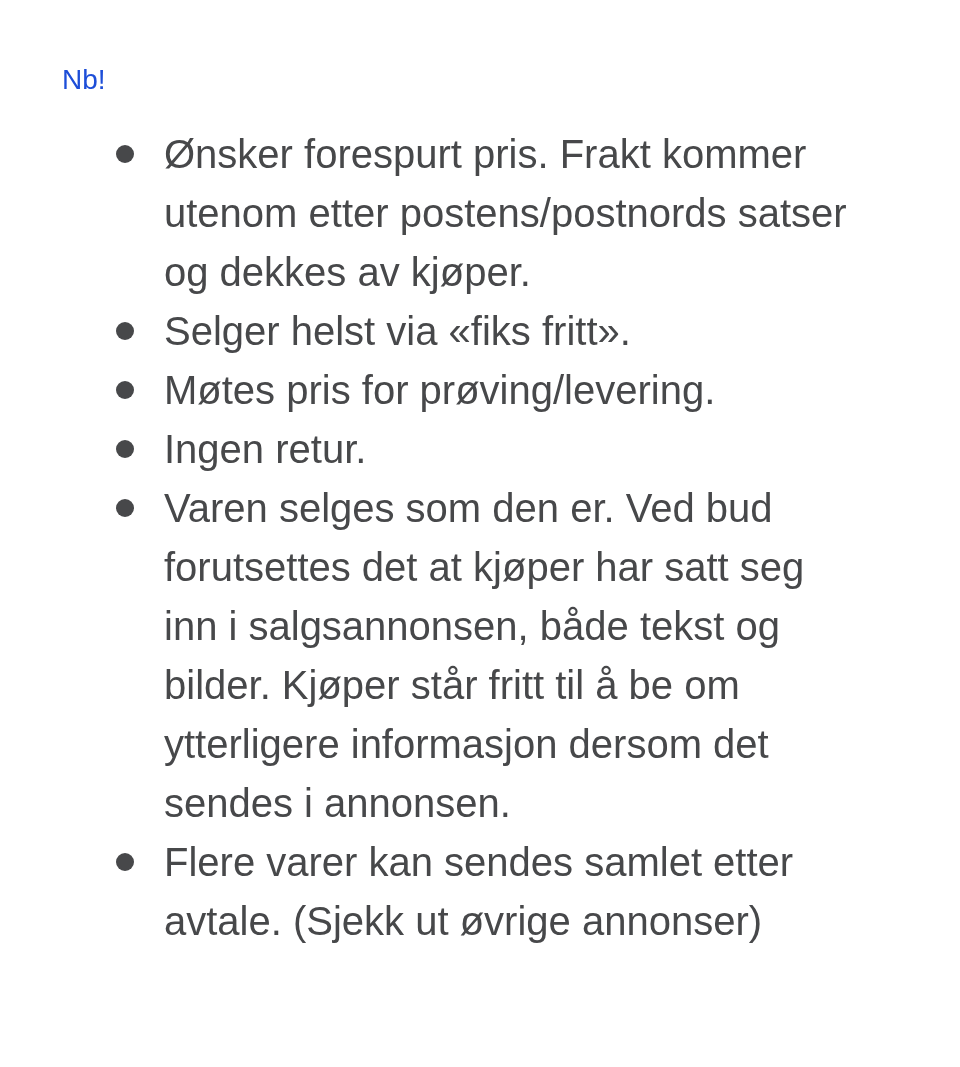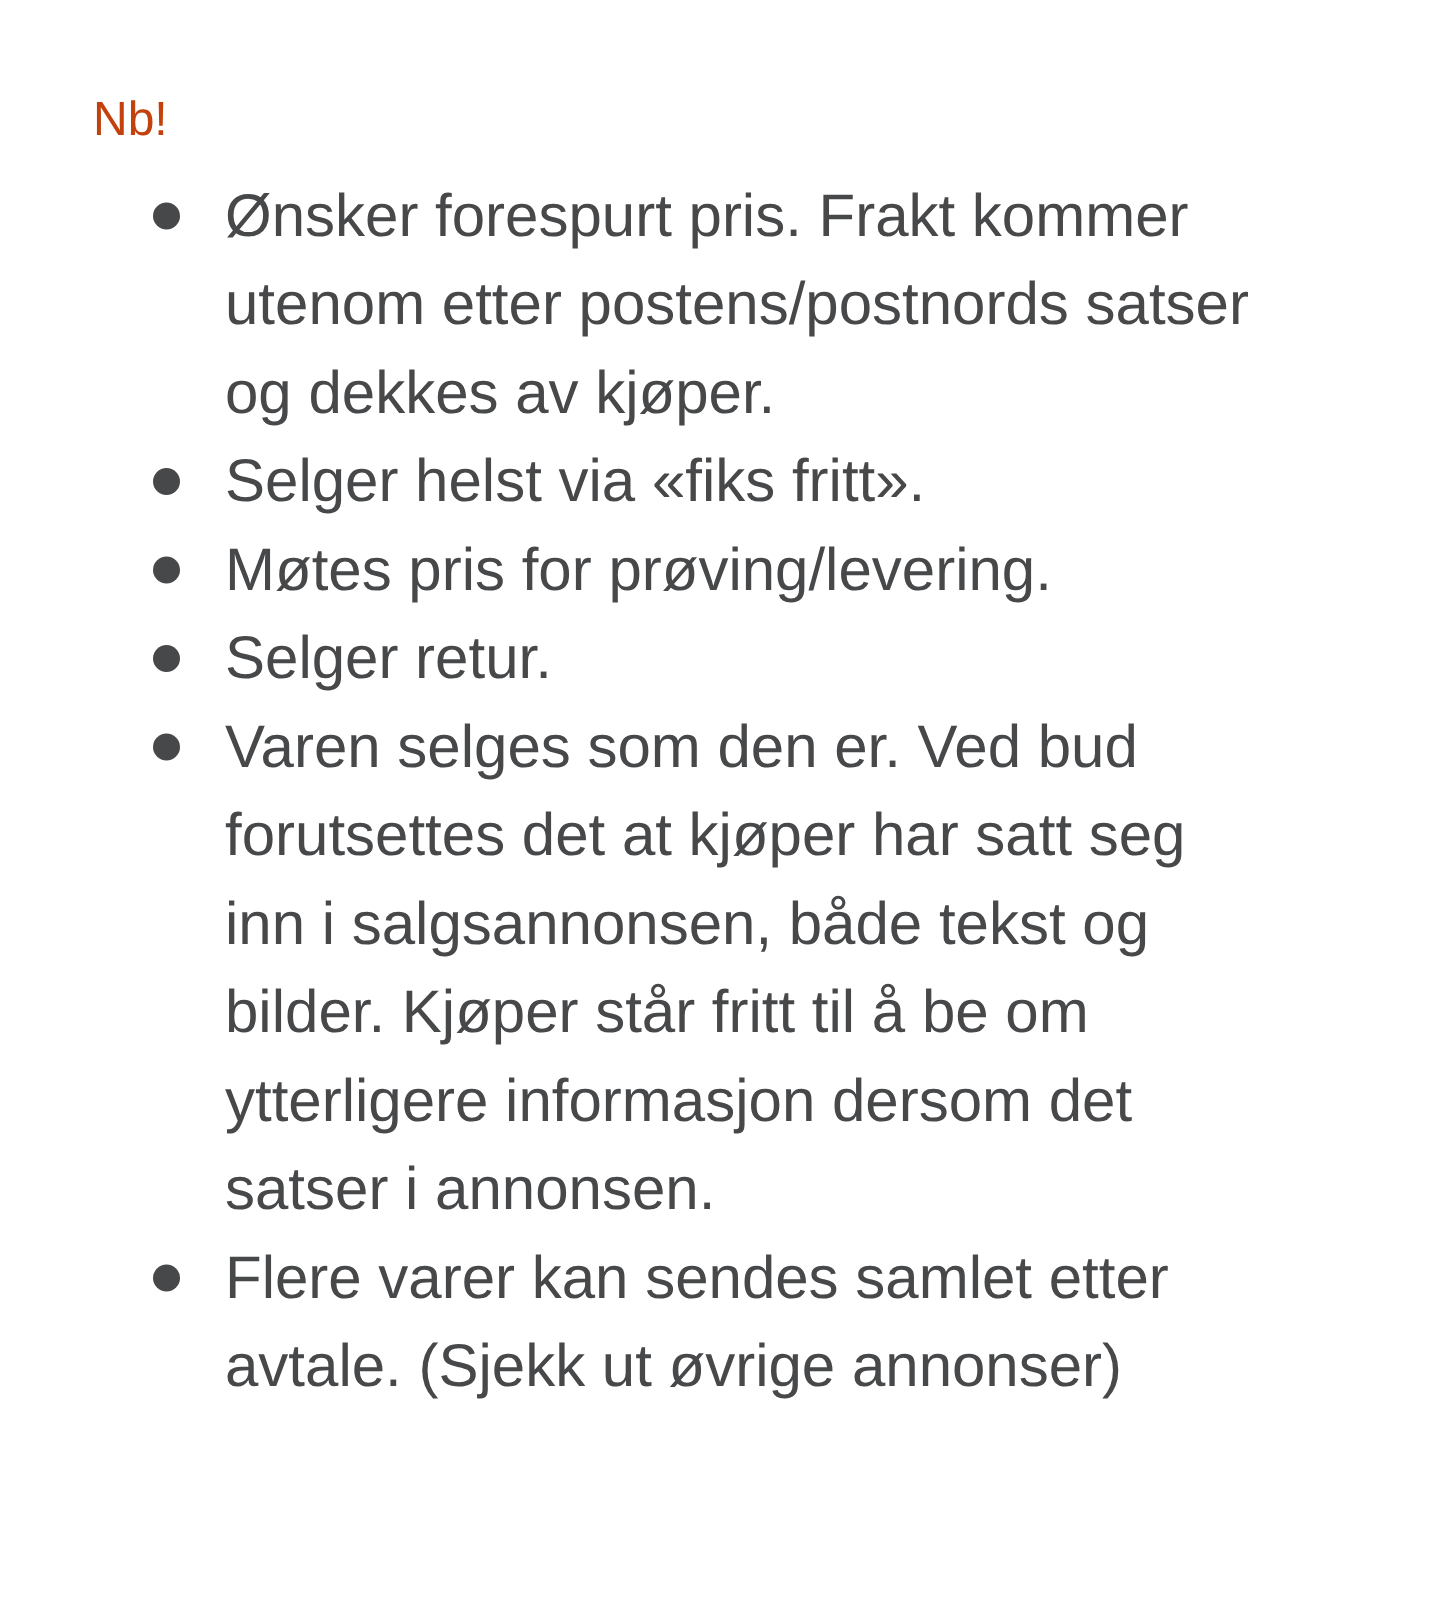--- a/index.html
+++ b/index.html
@@ -14,27 +14,27 @@
     font-size: 40px;
     line-height: 59px;
     color: #47484a;
     overflow: hidden;
   }
   .content {
     padding: 50px 60px 0 62px;
   }
   .nb-heading {
     margin: 0 0 6px 0;
-    font-size: 32px;
+    font-size: 28px;
     line-height: 59px;
     font-weight: 400;
-    color: #c2410c;
+    color: #1d4ed8;
   }
   ul.bullet-list {
-    margin: 2px;
+    margin: 16px;
     padding: 0;
     list-style: none;
   }
   .bullet-item {
     position: relative;
     padding-left: 86px;
     max-width: 781px;
     box-sizing: border-box;
     color: #47484a;
   }
@@ -53,17 +53,17 @@
 </style>
 </head>
 <body>
 
 <div class="content">
   <p class="nb-heading">Nb!</p>
   <ul class="bullet-list">
       <li class="bullet-item"><span class="dot"></span><span class="bullet-text">Ønsker forespurt pris. Frakt kommer utenom etter postens/postnords satser og dekkes av kjøper.</span></li>
       <li class="bullet-item"><span class="dot"></span><span class="bullet-text">Selger helst via «fiks fritt».</span></li>
       <li class="bullet-item"><span class="dot"></span><span class="bullet-text">Møtes pris for prøving/levering.</span></li>
-      <li class="bullet-item"><span class="dot"></span><span class="bullet-text">Selger retur.</span></li>
-      <li class="bullet-item"><span class="dot"></span><span class="bullet-text">Varen selges som den er. Ved bud forutsettes det at kjøper har satt seg inn i salgsannonsen, både tekst og bilder. Kjøper står fritt til å be om ytterligere informasjon dersom det satser i annonsen.</span></li>
+      <li class="bullet-item"><span class="dot"></span><span class="bullet-text">Ingen retur.</span></li>
+      <li class="bullet-item"><span class="dot"></span><span class="bullet-text">Varen selges som den er. Ved bud forutsettes det at kjøper har satt seg inn i salgsannonsen, både tekst og bilder. Kjøper står fritt til å be om ytterligere informasjon dersom det sendes i annonsen.</span></li>
       <li class="bullet-item"><span class="dot"></span><span class="bullet-text">Flere varer kan sendes samlet etter avtale. (Sjekk ut øvrige annonser)</span></li>
     </ul>
 </div>
 
 </body></html>

